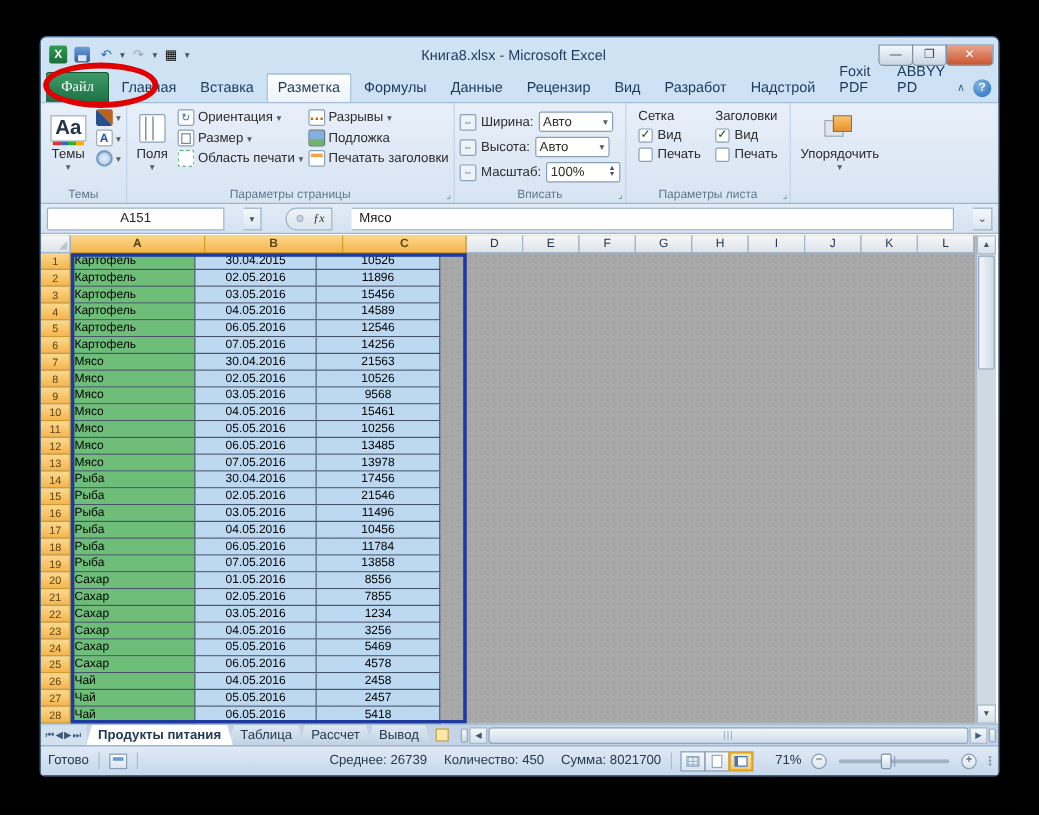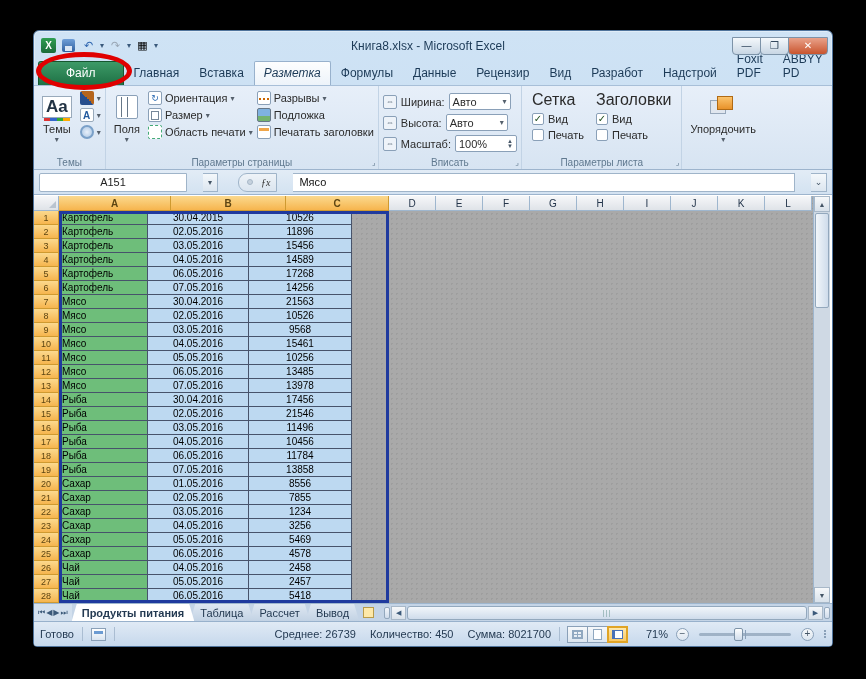--- a/index.html
+++ b/index.html
@@ -26,23 +26,23 @@
   .winbtns { margin-left:auto; display:flex; z-index:2; }
   .wbtn { width:29px; height:18px; border:1px solid #7d93a8; border-radius:0 0 4px 4px;
     background:linear-gradient(#f4f8fb,#c8d6e4); display:flex; align-items:center; justify-content:center;
     font-size:10px; color:#33485e; margin-left:-1px; }
   .wbtn.close { background:linear-gradient(#e9a28a,#c9542e); color:#fff; width:40px; border-radius:0 0 4px 4px; }
 
   
   .tabrow { height:27px; display:flex; align-items:flex-end; padding:0 6px 0 4px;
     position:relative; flex:0 0 auto; }
   .file-tab { background:linear-gradient(#3d9a67,#1e7145); color:#fff; font-size:12px;
-    padding:4px 27px 5px; border-radius:3px 3px 0 0; border:1px solid #15572f; border-bottom:none; }
+    padding:4px 12px 5px; border-radius:3px 3px 0 0; border:1px solid #15572f; border-bottom:none;font-family:Liberation Serif, serif; }
   .rtab { font-size:12px; color:#1c3a57; padding:4px 9px 5px; border:1px solid transparent; border-bottom:none; }
-  .rtab.active { background:linear-gradient(#fdfefe,#edf3fa); border-color:#98b1cc; border-radius:2px 2px 0 0;font-style:italic; }
+  .rtab.active { background:linear-gradient(#fdfefe,#edf3fa); border-color:#98b1cc; border-radius:2px 2px 0 0; }
   .tabrow-right { margin-left:auto; display:flex; align-items:center; gap:7px; padding-bottom:4px; }
   .chev { font-size:9px; color:#44617e; }
   .helpbtn { width:15px; height:15px; border-radius:50%; background:radial-gradient(circle at 35% 30%,#7db5ea,#2a6cb3);
     color:#fff; font-size:10px; font-weight:bold; display:flex; align-items:center; justify-content:center; }
   .annotation { position:absolute; left:2px; top:-6px; width:96px; height:38px;
     border:5px solid #e00000; border-radius:50%; z-index:20; pointer-events:none; }
 
   
   .ribbon { height:85px; background:linear-gradient(#e7eff9,#d7e4f2); border-top:1px solid #a8bfd8;
     border-bottom:1px solid #9db4cd; display:flex; flex:0 0 auto; overflow:hidden; }
@@ -83,21 +83,21 @@
   .i-width,.i-height,.i-scale { background:#eef3f9; border:1px solid #8aa0b8; color:#456; font-size:8px;
     display:flex; align-items:center; justify-content:center; }
   .fitrow { display:flex; align-items:center; gap:4px; font-size:11px; color:#2b2b2b; }
   .fitbox { width:62px; height:17px; background:#fff; border:1px solid #8aa0b8; border-radius:2px;
     font-size:11px; display:flex; align-items:center; padding:0 3px; justify-content:space-between; }
   .fitbox .dd { font-size:8px; color:#55606c; }
   .spin { display:flex; flex-direction:column; font-size:6px; color:#456; line-height:5px; }
   .fitcol { display:flex; flex-direction:column; gap:4px; padding-top:4px; }
   .shopts { display:flex; gap:12px; padding:2px 6px; }
   .shcol { display:flex; flex-direction:column; gap:4px; font-size:11px; color:#2b2b2b; }
-  .shcol .hd { font-size:16px; }
+  .shcol .hd { font-size:11px; }
   .chk { display:flex; align-items:center; gap:4px; }
   .box { width:12px; height:12px; background:#fff; border:1px solid #8aa0b8; border-radius:2px;
     font-size:10px; line-height:10px; color:#333; text-align:center; }
   .box.on { color:#1d4d1d; }
   .i-arrange { width:26px; height:22px; position:relative; }
   .i-arrange .b1 { position:absolute; left:0; top:4px; width:16px; height:14px; background:#e0e6ee; border:1px solid #98a8bb; }
   .i-arrange .b2 { position:absolute; left:7px; top:0; width:16px; height:14px; background:linear-gradient(#fbc36b,#e8922a); border:1px solid #b06a14; }
 
   
   .fbar { height:25px; background:linear-gradient(#e2ecf6,#d3e2f1); border-bottom:1px solid #9db4cd;
@@ -123,21 +123,21 @@
   .corner { width:25px; background:linear-gradient(#f6f7f9,#dfe3e8); border:1px solid #9eb6ce; border-top:none; border-left:none; position:relative; }
   .corner:after { content:""; position:absolute; right:2px; bottom:2px; border-left:7px solid transparent; border-bottom:7px solid #b9c4d0; }
   .colhdr { height:15px; font-size:10px; color:#23344a; display:flex; align-items:center; justify-content:center;
     background:linear-gradient(#f6f7f9,#dfe3e8); border-right:1px solid #9eb6ce; border-bottom:1px solid #9eb6ce; }
   .colhdr.sel { background:linear-gradient(#fbd98e,#f6b54e); border-right:1px solid #cf9a30; border-bottom:1px solid #cf9a30; color:#5d4512; font-weight:bold; }
   .gridrows { position:relative; z-index:2; }
   .grow { display:flex; height:14px; }
   .rowno { width:25px; font-size:9px; color:#5d4512; display:flex; align-items:center; justify-content:center;
     background:linear-gradient(#fbd98e,#f6b54e); border-bottom:1px solid #cf9a30; border-right:1px solid #cf9a30; }
   .cell { font-size:10px; color:#000; display:flex; align-items:center; border-right:1px solid #47536b; border-bottom:1px solid #47536b; overflow:hidden; white-space:nowrap; }
-  .cA { width:89px; background:#6ebe7a; padding-left:3px; }
+  .cA { width:104px; background:#6ebe7a; padding-left:3px; }
   .cB { width:101px; background:#bdd9f1; justify-content:center; }
   .cC { width:103px; background:#bdd9f1; justify-content:center; }
   .seloutline { position:absolute; left:25px; top:15px; width:330px; height:392px;
     border:3px solid #1f3a9e; z-index:5; pointer-events:none; }
   .watermark { position:absolute; left:128px; top:343px; z-index:4; font-size:27px; color:#6c7f99;
     opacity:.55; letter-spacing:1px; pointer-events:none; }
   .vscroll { width:17px; flex:0 0 auto; background:#cfd9e4; border-left:1px solid #9eb6ce;
     display:flex; flex-direction:column; }
   .varrow { height:16px; background:linear-gradient(#f6f8fa,#d8e1ea); border:1px solid #a8b8c8;
     font-size:7px; color:#456; display:flex; align-items:center; justify-content:center; }
@@ -433,21 +433,21 @@
           <div class="grow">
             <div class="rowno">4</div>
             <div class="cell cA">Картофель</div>
             <div class="cell cB">04.05.2016</div>
             <div class="cell cC">14589</div>
           </div>
           <div class="grow">
             <div class="rowno">5</div>
             <div class="cell cA">Картофель</div>
             <div class="cell cB">06.05.2016</div>
-            <div class="cell cC">17268</div>
+            <div class="cell cC">12546</div>
           </div>
           <div class="grow">
             <div class="rowno">6</div>
             <div class="cell cA">Картофель</div>
             <div class="cell cB">07.05.2016</div>
             <div class="cell cC">14256</div>
           </div>
           <div class="grow">
             <div class="rowno">7</div>
             <div class="cell cA">Мясо</div>

